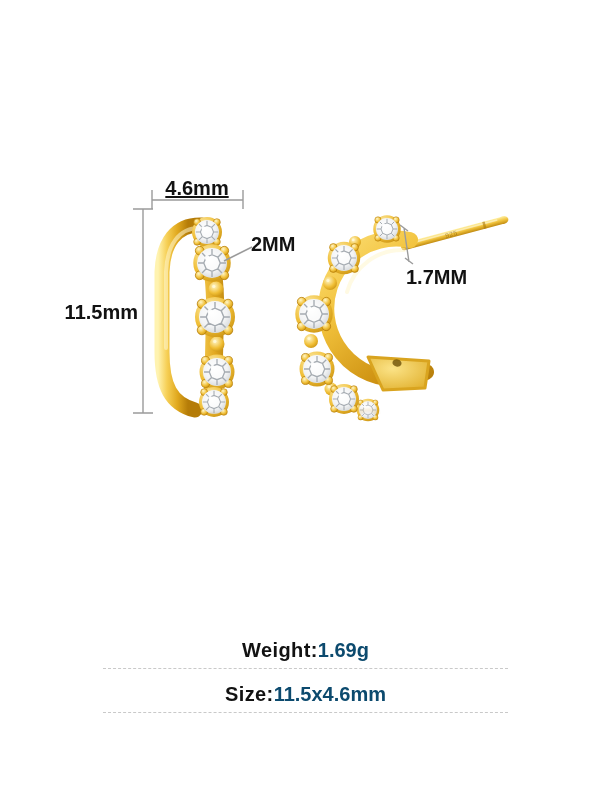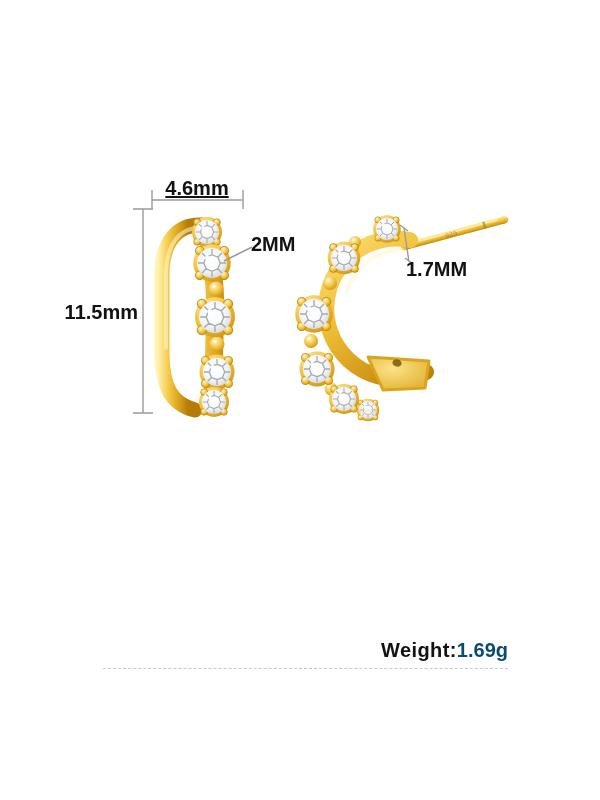--- a/index.html
+++ b/index.html
@@ -4,23 +4,23 @@
 <style>
   html,body{margin:0;padding:0;background:#ffffff;}
   .stage{position:relative;width:600px;height:800px;background:#ffffff;overflow:hidden;
          font-family:"Liberation Sans",sans-serif;}
   .illus{position:absolute;left:0;top:0;}
   .mlabel{position:absolute;font:700 20px/22px "Liberation Sans",sans-serif;color:#121212;
           white-space:nowrap;}
   #lbl-width{left:150px;top:177px;width:94px;text-align:center;text-decoration:underline;}
   #lbl-height{left:50px;top:301px;width:88px;text-align:right;}
   #lbl-stone{left:251px;top:233px;}
-  #lbl-post{left:406px;top:258px;}
+  #lbl-post{left:406px;top:266px;}
   .spec-table{position:absolute;left:103px;top:625px;width:405px;}
-  .spec-row{height:44px;display:flex;justify-content:flex-end;align-items:flex-end;
+  .spec-row{height:44px;display:flex;justify-content:center;align-items:flex-end;
             padding-bottom:7px;border-bottom:1px dashed #c9c9c9;box-sizing:border-box;}
   .spec-label{font:700 20px/1.05 "Liberation Sans",sans-serif;color:#121212;letter-spacing:.4px;}
   .spec-value{font:700 20px/1.05 "Liberation Sans",sans-serif;color:#0c4a6e;}
 </style>
 </head>
 <body>
 
 <div class="stage">
 
   <svg class="illus" width="600" height="520" viewBox="0 0 600 520">
@@ -143,15 +143,19 @@
   <div class="mlabel" id="lbl-width">4.6mm</div>
   <div class="mlabel" id="lbl-height">11.5mm</div>
   <div class="mlabel" id="lbl-stone">2MM</div>
   <div class="mlabel" id="lbl-post">1.7MM</div>
 
   <div class="spec-table">
     <div class="spec-row">
       <span class="spec-label">Weight:</span>
       <span class="spec-value">1.69g</span>
     </div>
+    <div class="spec-row">
+      <span class="spec-label">Size:</span>
+      <span class="spec-value">11.5x4.6mm</span>
+    </div>
   </div>
 
 </div>
 
 </body></html>

